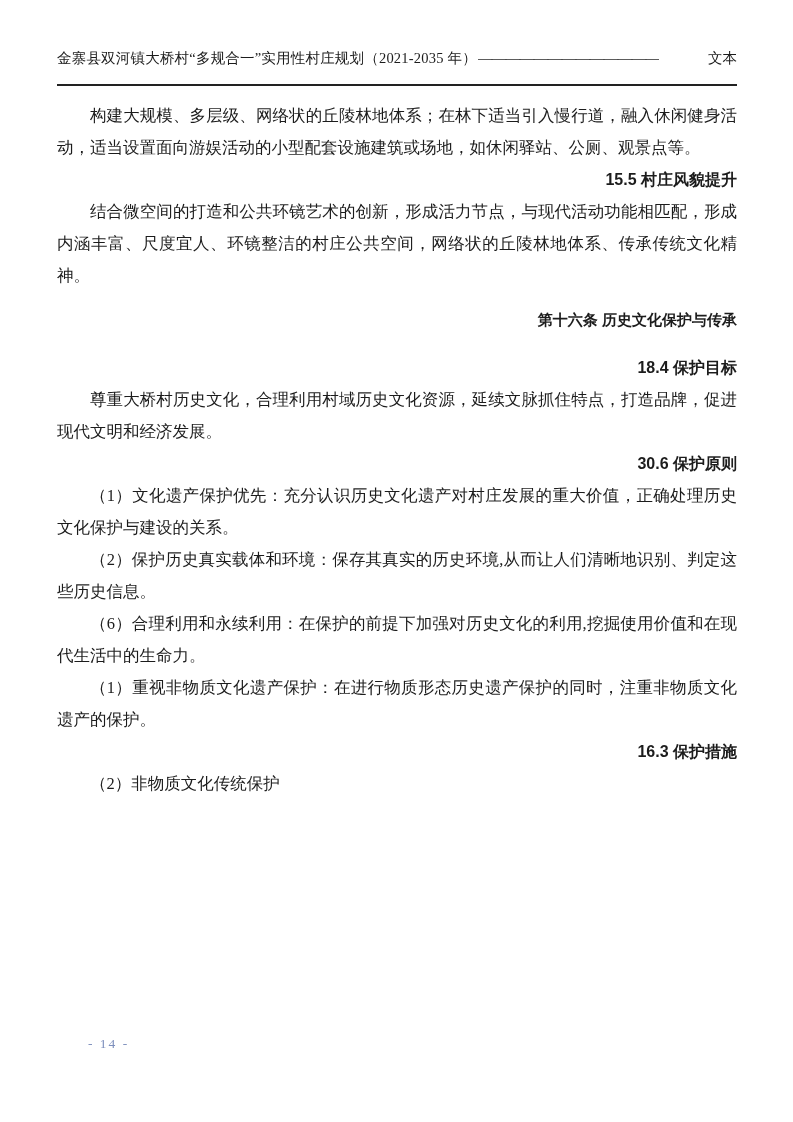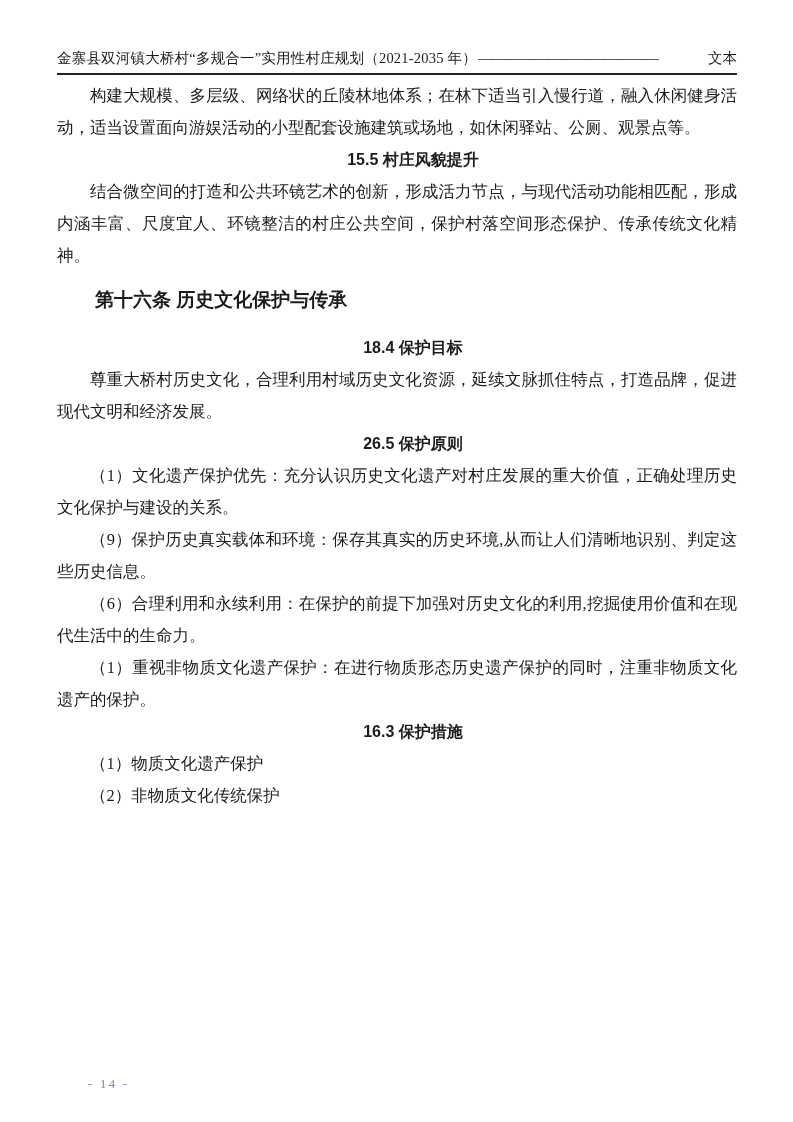--- a/index.html
+++ b/index.html
@@ -18,21 +18,21 @@
   }
   
   .header {
     position: absolute;
     top: 48px;
     left: 57px;
     width: 680px;
     display: flex;
     align-items: baseline;
     border-bottom: 2px solid #222222;
-    padding-bottom: 5px;
+    padding-bottom: 16px;
     font-size: 14.5px;
     line-height: 20px;
     white-space: nowrap;
   }
   .header .title {
     flex: 0 0 auto;
     letter-spacing: 0.2px;
   }
   .header .leader {
     flex: 1 1 auto;
@@ -41,84 +41,82 @@
     letter-spacing: -0.5px;
     margin: 0 1px;
   }
   .header .doc-type {
     flex: 0 0 auto;
     margin-left: 48px;
   }
   
   .body-text {
     position: absolute;
-    top: 80px;
+    top: 100px;
     left: 57px;
     width: 680px;
     font-size: 16.5px;
     line-height: 32px;
     text-align: justify;
   }
   .para {
     margin: 0;
     text-indent: 2em;
   }
   .sub-heading {
     margin: 0;
     text-indent: 2em;
     font-family: "Liberation Sans", "DejaVu Sans", sans-serif;
     font-weight: bold;
     font-size: 16px;
     line-height: 32px;
-    text-align: center;
+    text-align: right;
   }
   .chapter-heading {
     margin: 8px 0 12px 0;
     text-indent: 2em;
     font-family: "Liberation Sans", "DejaVu Sans", sans-serif;
     font-weight: bold;
-    font-size: 19px;
+    font-size: 15px;
     line-height: 40px;
-    text-align: left;
+    text-align: right;
   }
   
   .footer {
     position: absolute;
     left: 88px;
     top: 1036px;
     font-size: 13.5px;
     letter-spacing: 2px;
     color: #7e90bd;
     font-family: "Liberation Serif", "DejaVu Serif", serif;
-    margin-top: 40px;
   }
 </style>
 </head>
 <body>
 
 <div class="page">
 
   <div class="header">
     <span class="title">金寨县双河镇大桥村“多规合一”实用性村庄规划（2021-2035 年）</span>
     <span class="leader">————————————————————</span>
     <span class="doc-type">文本</span>
   </div>
 
   <div class="body-text">
     <p class="para">构建大规模、多层级、网络状的丘陵林地体系；在林下适当引入慢行道，融入休闲健身活动，适当设置面向游娱活动的小型配套设施建筑或场地，如休闲驿站、公厕、观景点等。</p>
     <p class="sub-heading">15.5 村庄风貌提升</p>
-    <p class="para">结合微空间的打造和公共环镜艺术的创新，形成活力节点，与现代活动功能相匹配，形成内涵丰富、尺度宜人、环镜整洁的村庄公共空间，保护村落空间形态保护、传承传统文化精神。</p>
+    <p class="para">结合微空间的打造和公共环镜艺术的创新，形成活力节点，与现代活动功能相匹配，形成内涵丰富、尺度宜人、环镜整洁的村庄公共空间，网络状的丘陵林地体系、传承传统文化精神。</p>
     <p class="chapter-heading">第十六条 历史文化保护与传承</p>
     <p class="sub-heading">18.4 保护目标</p>
     <p class="para">尊重大桥村历史文化，合理利用村域历史文化资源，延续文脉抓住特点，打造品牌，促进现代文明和经济发展。</p>
-    <p class="sub-heading">26.5 保护原则</p>
+    <p class="sub-heading">30.6 保护原则</p>
     <p class="para">（1）文化遗产保护优先：充分认识历史文化遗产对村庄发展的重大价值，正确处理历史文化保护与建设的关系。</p>
-    <p class="para">（9）保护历史真实载体和环境：保存其真实的历史环境,从而让人们清晰地识别、判定这些历史信息。</p>
+    <p class="para">（2）保护历史真实载体和环境：保存其真实的历史环境,从而让人们清晰地识别、判定这些历史信息。</p>
     <p class="para">（6）合理利用和永续利用：在保护的前提下加强对历史文化的利用,挖掘使用价值和在现代生活中的生命力。</p>
     <p class="para">（1）重视非物质文化遗产保护：在进行物质形态历史遗产保护的同时，注重非物质文化遗产的保护。</p>
     <p class="sub-heading">16.3 保护措施</p>
-    <p class="para">（1）物质文化遗产保护</p>
     <p class="para">（2）非物质文化传统保护</p>
   </div>
 
   <div class="footer">- 14 -</div>
 
 </div>
 
 </body></html>

